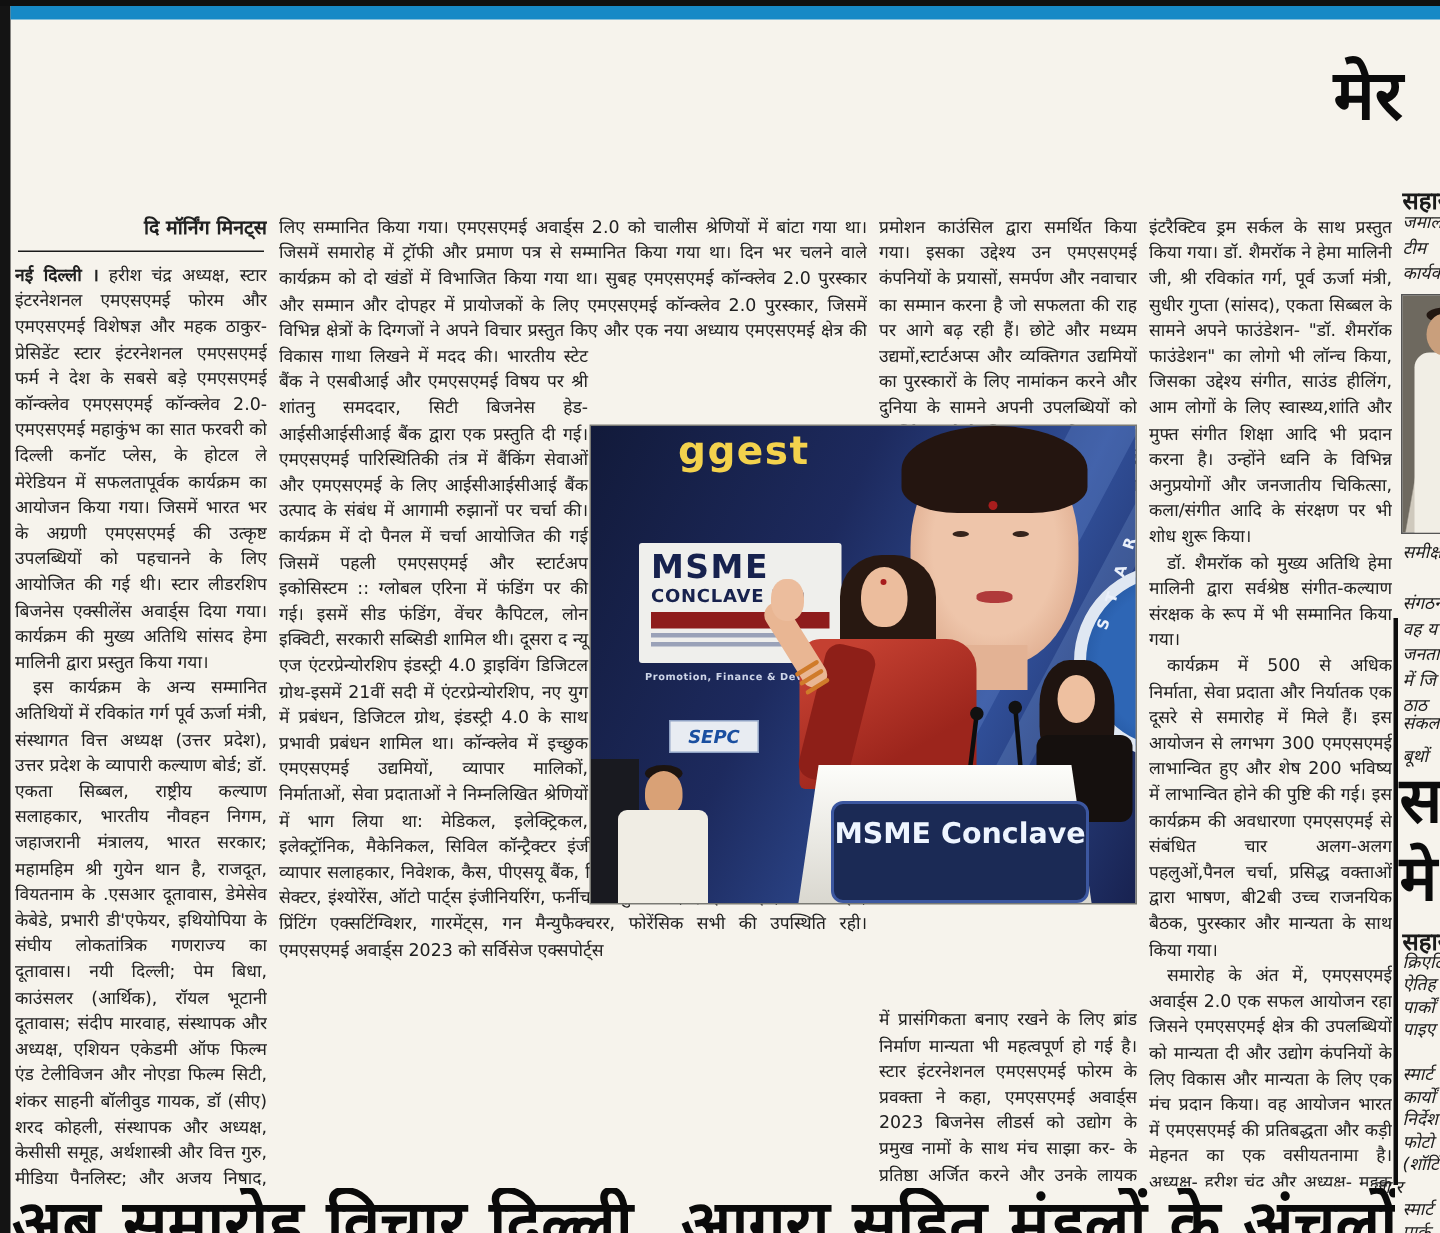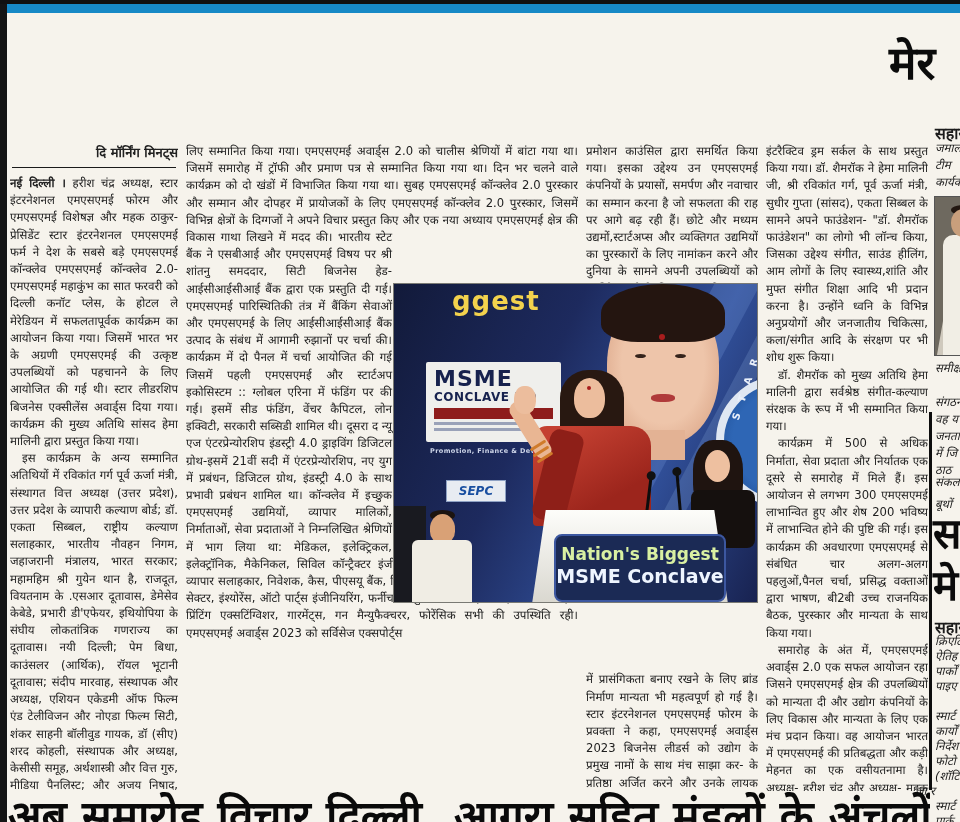--- a/index.html
+++ b/index.html
@@ -199,21 +199,20 @@
 
     <div class="ph-mic m1">
         <div class="head"></div>
       </div>
     <div class="ph-mic m2">
         <div class="head"></div>
       </div>
 
     <div class="ph-podium"></div>
     <div class="ph-panel">
-      <div class="p1">Nation's Biggest</div>
       <div class="p2">MSME Conclave</div>
     </div>
   </div>
 
   <div class="ra-headline">मेर</div>
   <div class="ra-dateline" style="left:935px;top:122px;">सहार</div>
   <div class="ra-line" style="left:935px;top:140px;">जमाल</div>
   <div class="ra-line" style="left:935px;top:157px;">टीम</div>
   <div class="ra-line" style="left:935px;top:174px;">कार्यक</div>
 

